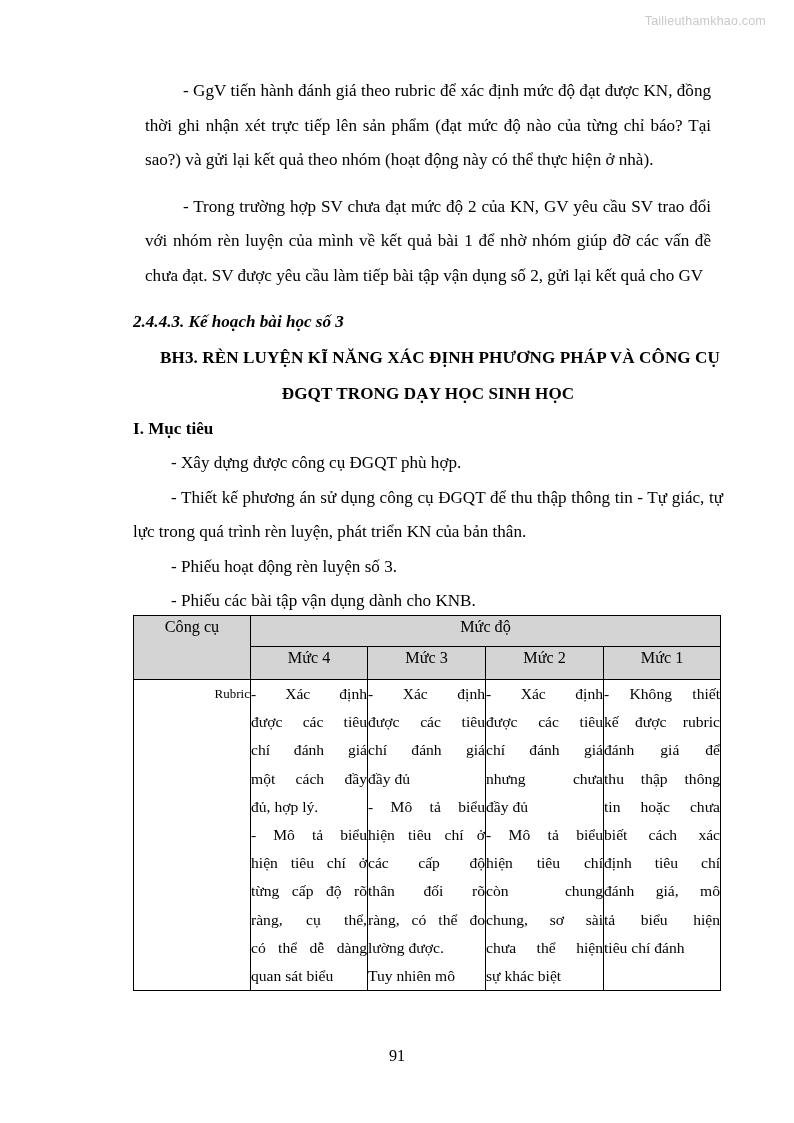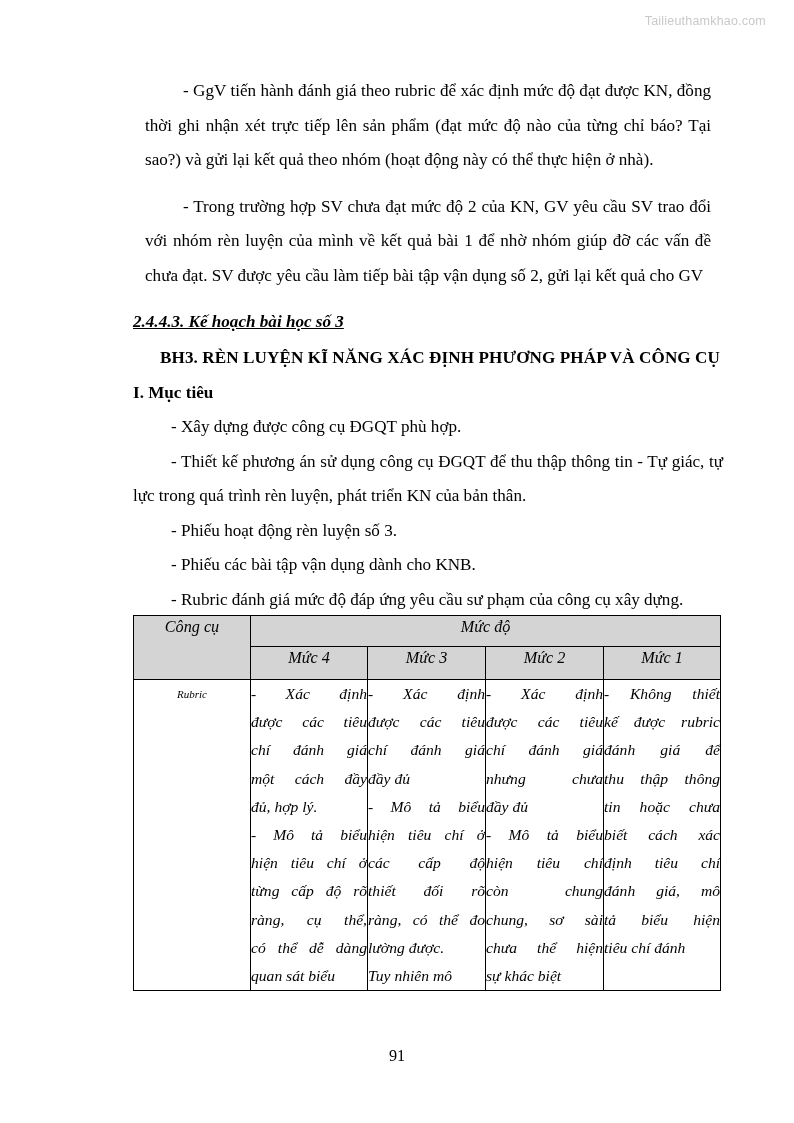--- a/index.html
+++ b/index.html
@@ -53,21 +53,20 @@
     text-indent: 38px;
   }
 
   p.sub-head {
     margin: 0;
     font-size: 17.1px;
     line-height: 34.5px;
     font-weight: bold;
     font-style: italic;
     text-align: left;
-    text-decoration: underline;
   }
 
   p.title-line {
     margin: 0;
     font-size: 17.1px;
     line-height: 36px;
     font-weight: bold;
     text-align: center;
     letter-spacing: 0.1px;
   }
@@ -97,39 +96,38 @@
     width: 587px;
     border-collapse: collapse;
     table-layout: fixed;
   }
   table.rubric-table td,
   table.rubric-table th {
     border: 1px solid #000000;
     padding: 0;
     vertical-align: top;
     font-weight: normal;
-    font-style: italic;
   }
 
   th.hdr {
     background: #d4d4d4;
     text-align: center;
     vertical-align: middle;
     font-size: 16.2px;
     font-weight: bold;
     line-height: 22px;
   }
   th.hdr-tool { height: 62px; }
   th.hdr-level-top { height: 30px; }
   th.hdr-level { height: 32px; }
 
   td.tool-cell {
-    text-align: center;
+    text-align: right;
     vertical-align: middle;
-    font-size: 11px;
+    font-size: 13px;
     line-height: 28px;
   }
 
   td.level-cell {
     font-size: 15.6px;
     line-height: 28.2px;
     text-align: justify;
     text-justify: inter-word;
     padding: 3px 5px 4px 5px;
     vertical-align: top;
@@ -162,20 +160,21 @@
 
 <div class="page">
 
   <div class="watermark">Tailieuthamkhao.com</div>
 
   <div class="content">
     <p class="para">- GgV tiến hành đánh giá theo rubric để xác định mức độ đạt được KN, đồng thời ghi nhận xét trực tiếp lên sản phẩm (đạt mức độ nào của từng chỉ báo? Tại sao?) và gửi lại kết quả theo nhóm (hoạt động này có thể thực hiện ở nhà).</p>
     <p class="para">- Trong trường hợp SV chưa đạt mức độ 2 của KN, GV yêu cầu SV trao đổi với nhóm rèn luyện của mình về kết quả bài 1 để nhờ nhóm giúp đỡ các vấn đề chưa đạt. SV được yêu cầu làm tiếp bài tập vận dụng số 2, gửi lại kết quả cho GV</p>
     <p class="sub-head">2.4.4.3. Kế hoạch bài học số 3</p>
     <p class="title-line first">BH3. RÈN LUYỆN KĨ NĂNG XÁC ĐỊNH PHƯƠNG PHÁP VÀ CÔNG CỤ</p>
+    <p class="title-line">ĐGQT TRONG DẠY HỌC SINH HỌC</p>
     <p class="section-head">I. Mục tiêu</p>
     <p class="bullet">- Xây dựng được công cụ ĐGQT phù hợp.</p>
     <p class="bullet">- Thiết kế phương án sử dụng công cụ ĐGQT để thu thập thông tin   - Tự giác, tự lực trong quá trình rèn luyện, phát triển KN của bản thân.</p>
     <p class="bullet">- Phiếu hoạt động rèn luyện số 3.</p>
     <p class="bullet">- Phiếu các bài tập vận dụng dành cho KNB.</p>
     <p class="bullet">- Rubric đánh giá mức độ đáp ứng yêu cầu sư phạm của công cụ xây dựng.</p>
   </div>
 
   <table class="rubric-table">
     <colgroup>
@@ -214,21 +213,21 @@
             <span class="ln last">quan sát biểu</span>
           </td>
         <td class="level-cell">
             <span class="ln">- Xác định</span>
             <span class="ln">được các tiêu</span>
             <span class="ln">chí đánh giá</span>
             <span class="ln last">đầy đủ</span>
             <span class="ln">- Mô tả biểu</span>
             <span class="ln">hiện tiêu chí ở</span>
             <span class="ln">các cấp độ</span>
-            <span class="ln">thiết đối rõ</span>
+            <span class="ln">thân đối rõ</span>
             <span class="ln">ràng, có thể đo</span>
             <span class="ln last">lường được.</span>
             <span class="ln last">Tuy nhiên mô</span>
           </td>
         <td class="level-cell">
             <span class="ln">- Xác định</span>
             <span class="ln">được các tiêu</span>
             <span class="ln">chí đánh giá</span>
             <span class="ln">nhưng chưa</span>
             <span class="ln last">đầy đủ</span>

